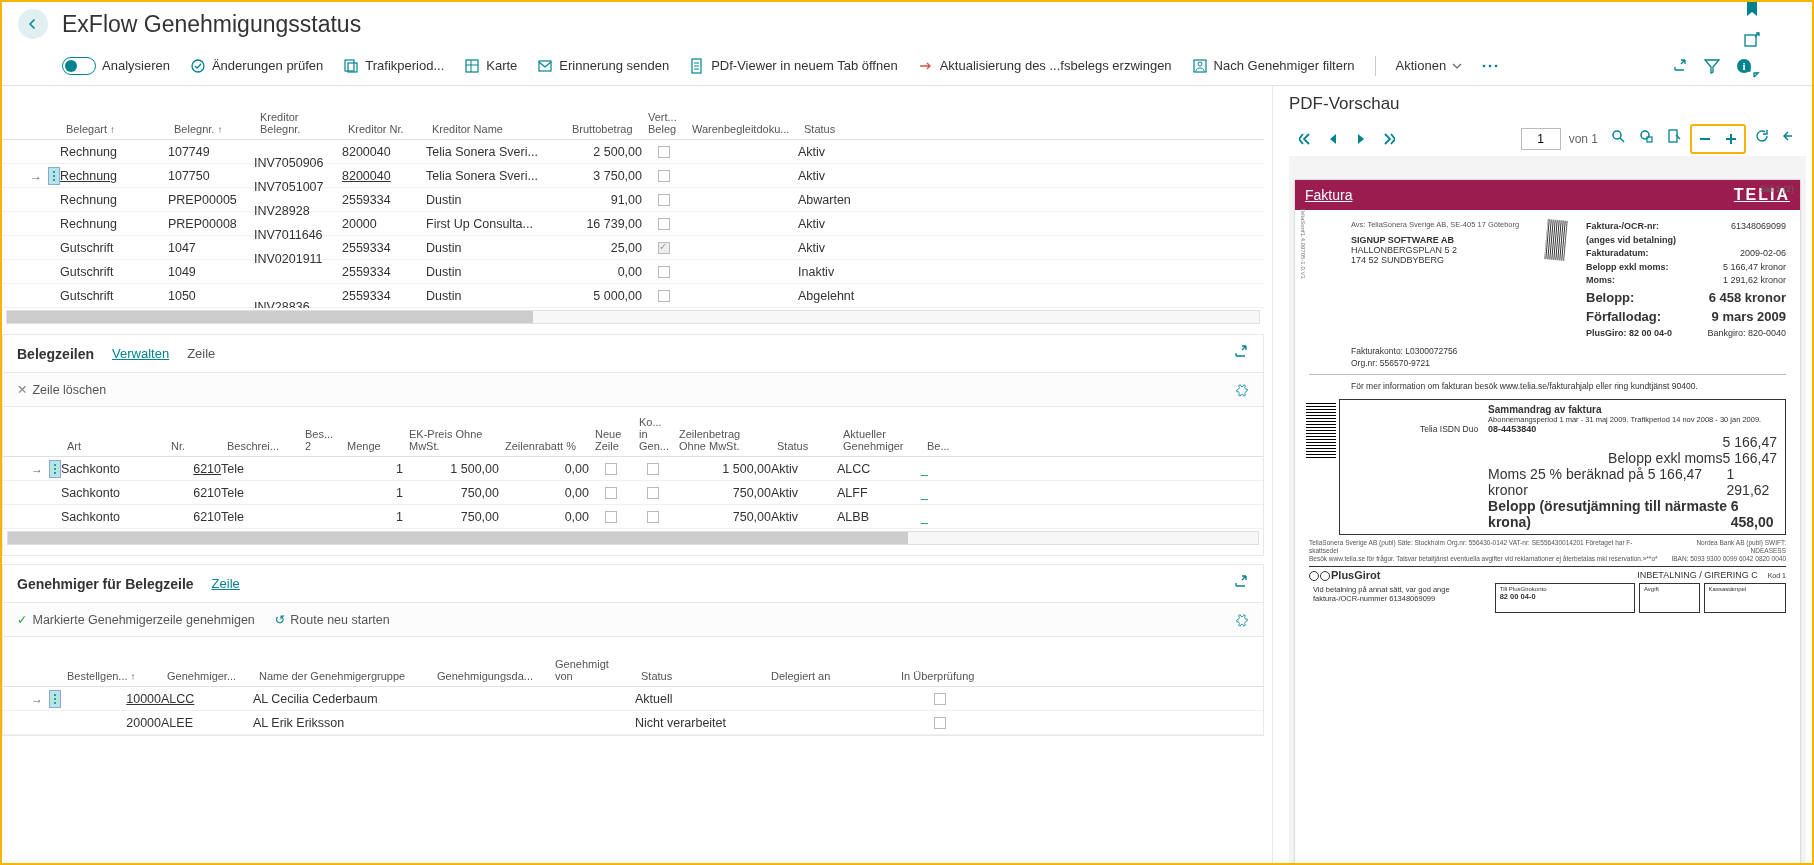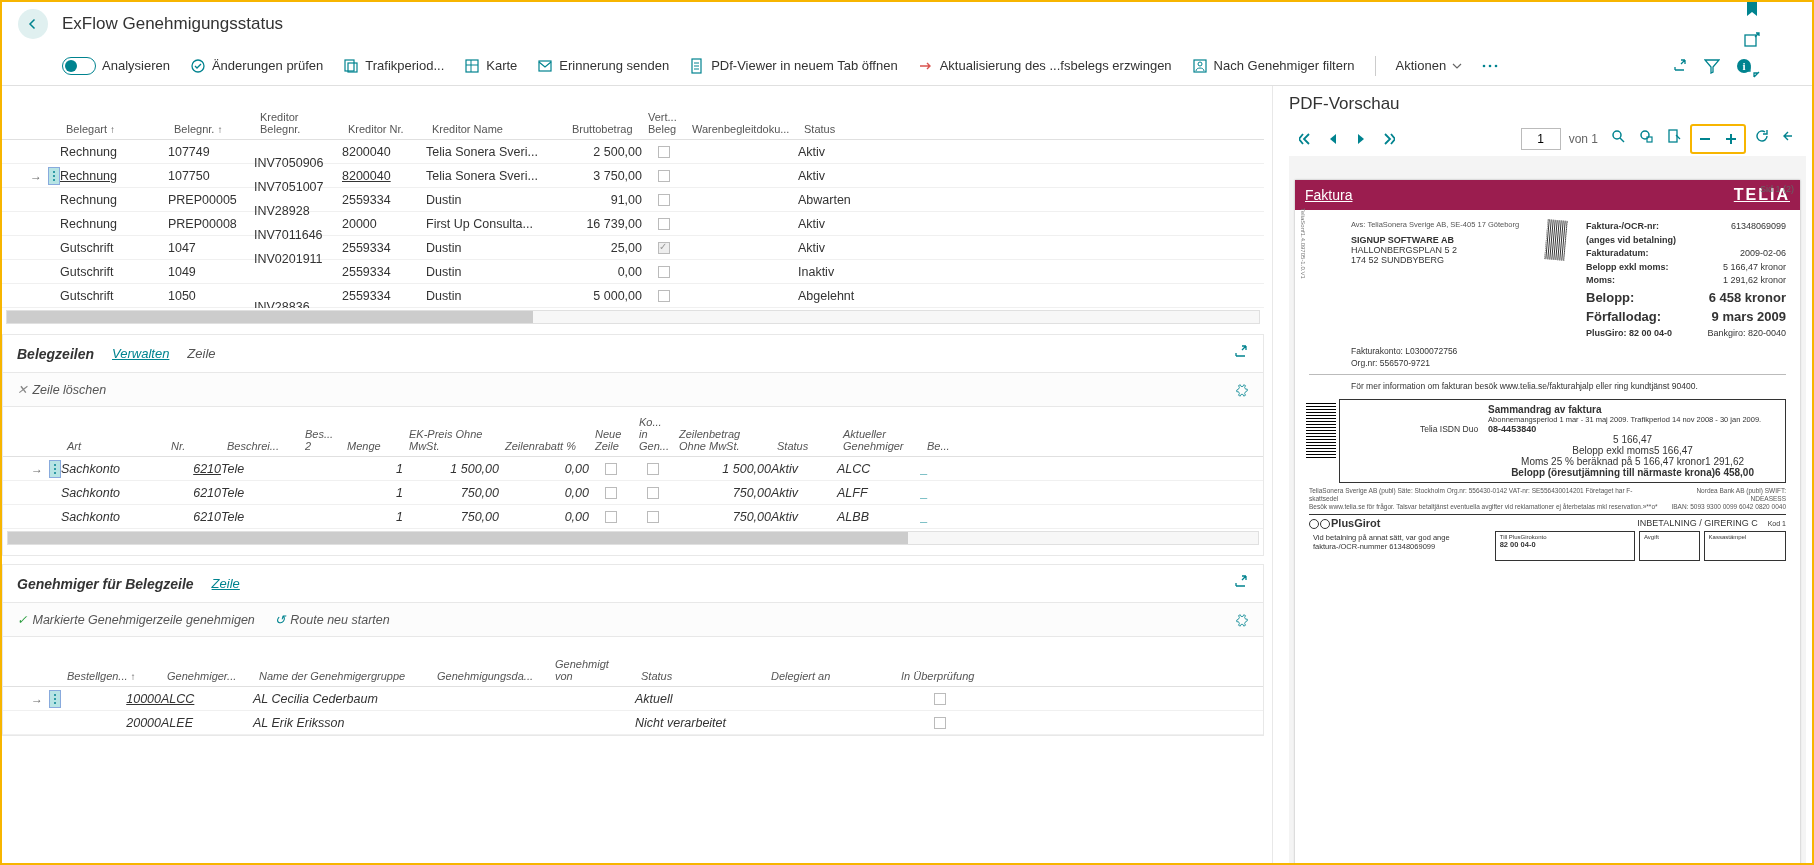--- a/index.html
+++ b/index.html
@@ -2,21 +2,21 @@
 <html><head>
 <meta charset="utf-8">
 <style>
 *{box-sizing:border-box;margin:0;padding:0;}
 html,body{height:100%;font-family:"Segoe UI",Arial,sans-serif;font-size:13px;color:#333;background:#fff;}
 body{border:2px solid #f7b500;overflow:hidden;position:relative;}
 
 .topbar{display:flex;align-items:center;height:44px;padding:0 16px;}
 .back-btn{width:30px;height:30px;border-radius:50%;background:#e0f0f0;display:flex;align-items:center;justify-content:center;margin-right:14px;cursor:pointer;}
 .back-btn svg{width:12px;height:12px;}
-.page-title{font-size:17px;color:#333;}
+.page-title{font-size:23px;color:#333;}
 .topbar-right{margin-left:auto;display:flex;align-items:center;gap:16px;flex-direction:column;}
 .saved{color:#555;font-size:13px;display:flex;align-items:center;gap:4px;}
 .topbar-right .ico{color:#00838f;cursor:pointer;}
 
 .actionbar{display:flex;align-items:center;height:40px;padding:0 60px 0 60px;border-bottom:1px solid #e0e0e0;gap:20px;white-space:nowrap;position:relative;}
 .actionbar .toggle{display:flex;align-items:center;gap:6px;}
 .toggle-pill{width:34px;height:18px;border-radius:10px;border:1px solid #00838f;position:relative;background:#fff;cursor:pointer;}
 .toggle-pill::after{content:'';position:absolute;width:12px;height:12px;border-radius:50%;background:#00838f;left:2px;top:2px;}
 .action-item{display:flex;align-items:center;gap:6px;cursor:pointer;color:#333;}
 .action-item .aicon{color:#00838f;width:16px;height:16px;display:inline-flex;align-items:center;justify-content:center;}
@@ -40,21 +40,21 @@
 .row-actions{width:12px;height:18px;background:#b7e4e4;display:flex;flex-direction:column;align-items:center;justify-content:center;gap:2px;cursor:pointer;border:1px solid #8ad;}
 .row-actions span{width:2px;height:2px;border-radius:50%;background:#00838f;}
 .link{color:#333;text-decoration:underline;}
 .amount{text-align:right;}
 .cb{width:12px;height:12px;border:1px solid #bbb;margin:0 auto;}
 .cb.chk{background:#eee;position:relative;}
 .cb.chk::after{content:'✓';position:absolute;font-size:10px;color:#999;left:0;top:-2px;}
 .hscroll{height:14px;background:#f7f7f7;border:1px solid #e0e0e0;position:relative;margin:2px 4px 10px 4px;}
 .hscroll .thumb{position:absolute;height:100%;background:#ccc;}
 
-.panel{border:1px solid #e8e8e8;margin:0 0 8px 0;font-style:italic;}
+.panel{border:1px solid #e8e8e8;margin:0 0 8px 0;}
 .panel-head{display:flex;align-items:center;height:38px;padding:0 14px;border-bottom:1px solid #e8e8e8;font-size:14px;font-weight:600;color:#333;}
 .panel-head .tabs{display:flex;gap:18px;margin-left:18px;font-size:13px;font-weight:400;color:#555;}
 .panel-head .tab.active{color:#00838f;text-decoration:underline;}
 .panel-head .share{margin-left:auto;color:#00838f;cursor:pointer;}
 .panel-toolbar{display:flex;align-items:center;height:34px;padding:0 14px;gap:20px;border-bottom:1px solid #e8e8e8;background:#fcfcfc;}
 .panel-toolbar .titem{display:flex;align-items:center;gap:5px;color:#555;cursor:pointer;font-size:12.5px;}
 .panel-toolbar .titem .ticon{color:#888;}
 .panel-toolbar .spacer{margin-left:auto;}
 .lines-rows .grid-row{height:24px;}
 
@@ -79,21 +79,21 @@
 .inv-meta{width:200px;}
 .inv-meta div{display:flex;justify-content:space-between;line-height:1.5;}
 .inv-meta .lbl{font-weight:600;}
 .inv-meta .big{font-size:13px;font-weight:700;}
 .inv-line{margin:2px 56px;font-size:8.5px;}
 .hr{height:1px;background:#bbb;margin:6px 14px;}
 .summary-box{border:1px solid #333;margin:8px 14px 4px 44px;padding:4px 8px 4px 80px;font-size:9px;position:relative;}
 .summary-box .bc2{position:absolute;left:-34px;top:2px;width:30px;height:56px;background:repeating-linear-gradient(0deg,#000,#000 1px,transparent 1px,transparent 3px);}
 .summary-box .hdr{font-weight:700;font-size:10px;}
 .summary-box .sub{font-size:7.5px;}
-.summary-box .row{display:flex;justify-content:center;font-size:10px;}
+.summary-box .row{display:flex;justify-content:flex-end;font-size:14px;}
 .summary-box .row.b{font-weight:700;}
 .fineprint{font-size:6.5px;color:#555;margin:4px 14px;line-height:1.2;display:flex;justify-content:space-between;}
 .giro{margin:4px 14px 0;border-top:1px solid #333;padding-top:2px;}
 .giro-head{display:flex;align-items:center;font-size:9px;}
 .giro-head .pg{font-weight:700;font-size:11px;}
 .giro-head .pg .c{display:inline-block;width:10px;height:10px;border-radius:50%;border:1.5px solid #333;margin-right:1px;vertical-align:middle;}
 .giro-head .mid{margin-left:auto;font-weight:400;font-size:9px;}
 .giro-grid{display:flex;gap:4px;margin-top:2px;font-size:7.5px;}
 .giro-cell{border:1px solid #333;padding:2px 4px;flex:1;min-height:30px;}
 .giro-cell .t{font-size:6px;}

